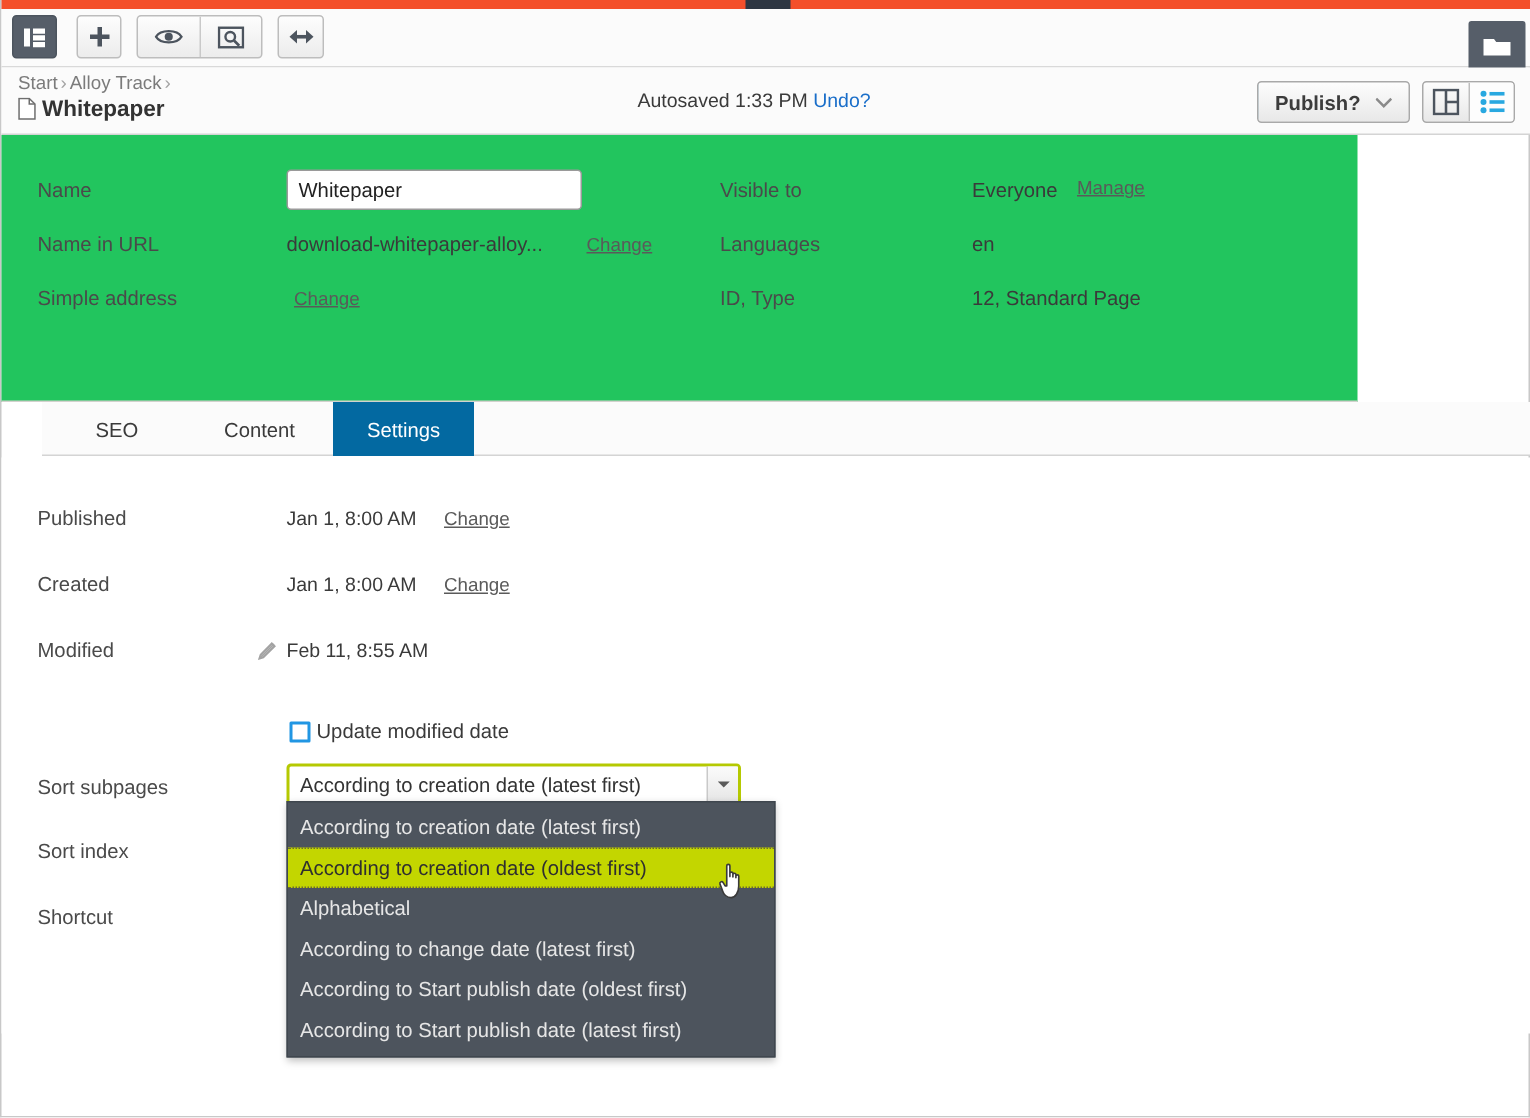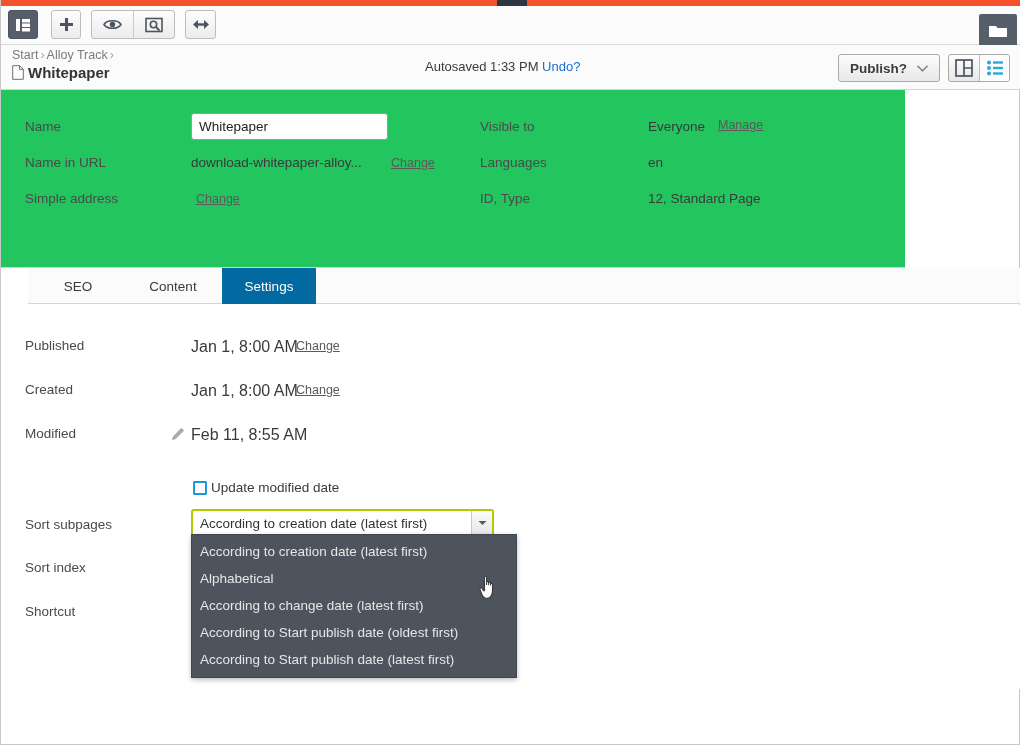--- a/index.html
+++ b/index.html
@@ -227,21 +227,21 @@
     position: absolute; top: 305px; left: 0;
     width: 1020px; height: 384px;
     background: #ffffff;
   }
   .srow-label {
     position: absolute; left: 24px;
     font-size: 13.5px; color: #4a4a4a;
   }
   .srow-val {
     position: absolute; left: 190px;
-    font-size: 16px; color: #3a3a3a;
+    font-size: 13px; color: #3a3a3a;
   }
 
   .upd-cb {
     position: absolute; left: 192px; top: 163px;
     display: flex; align-items: center; gap: 4px;
     font-size: 13.5px; color: #3a3a3a; margin-top: 12px;
   }
 
   
   .select-box {
@@ -485,20 +485,21 @@
       <div class="select-text">According to creation date (latest first)</div>
       <div class="select-arrow">
         <svg width="9" height="6" viewBox="0 0 9 6">
           <path d="M0.5 1 L4.5 5 L8.5 1 Z" fill="#5a5a5a"></path>
         </svg>
       </div>
     </div>
 
     <div class="dropdown">
       <div class="dd-item">According to creation date (latest first)</div>
+      <div class="dd-item sel">According to creation date (oldest first)</div>
       <div class="dd-item">Alphabetical</div>
       <div class="dd-item">According to change date (latest first)</div>
       <div class="dd-item">According to Start publish date (oldest first)</div>
       <div class="dd-item">According to Start publish date (latest first)</div>
     </div>
   </div>
 
   <div class="cursor-hand">
     <svg width="22" height="28" viewBox="0 0 22 28">
       <path d="M6.5 14 L6.5 4.2 C6.5 2.9 8.6 2.9 8.6 4.2 L8.6 11.4 L8.6 9.2 C8.6 8.1 10.6 8.1 10.6 9.2 L10.6 11.6 L10.6 10 C10.6 8.9 12.6 8.9 12.6 10 L12.6 12.1 L12.6 11 C12.6 10 14.5 10 14.5 11 L14.5 17.6 C14.5 22 12.2 25.4 9.4 25.4 C6.6 25.4 4.4 23.2 3.6 20.6 L2 16.4 C1.5 15.1 3.3 14.1 4.1 15.4 L5.4 17.6 L6.5 17.6 Z" fill="#ffffff" stroke="#3a3a3a" stroke-width="1.1" stroke-linejoin="round"></path>

